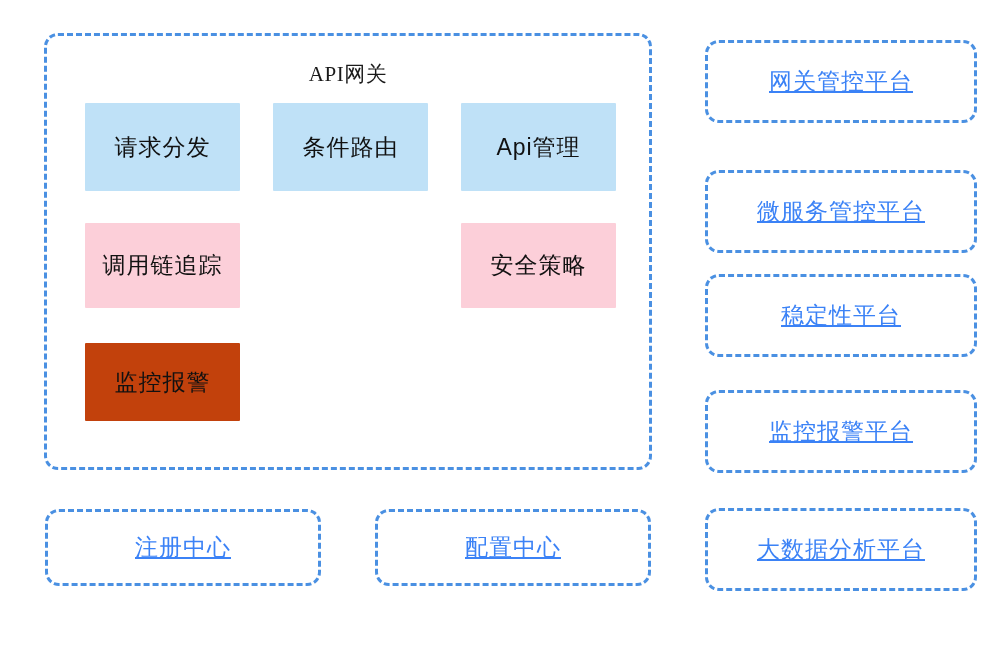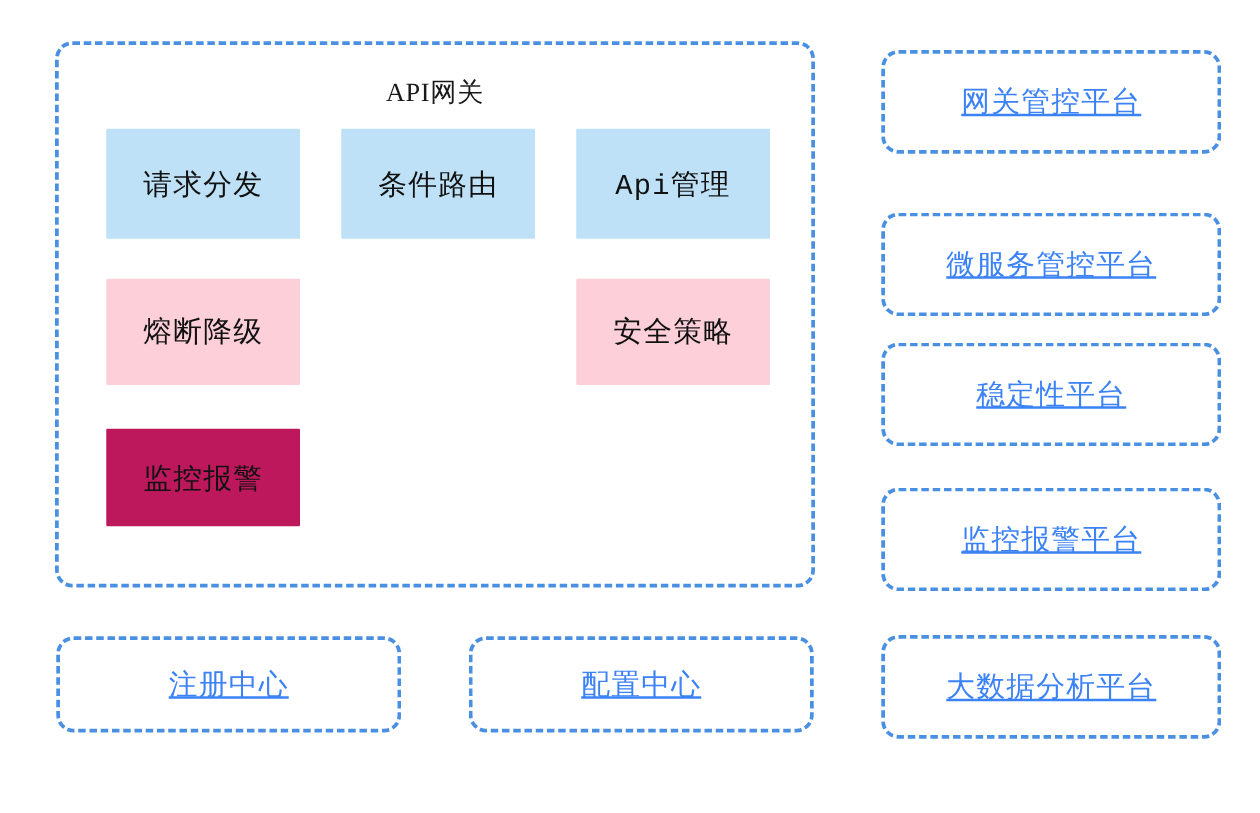--- a/index.html
+++ b/index.html
@@ -55,23 +55,23 @@
     position: absolute;
     box-sizing: border-box;
     display: flex;
     align-items: center;
     justify-content: center;
     font-size: 23px;
     letter-spacing: 1px;
     color: #111111;
     border-radius: 1px;
   }
-  .tile.blue   { background: #bfe1f7; font-family: Liberation Mono, monospace; }
+  .tile.blue   { background: #bfe1f7; }
   .tile.pink   { background: #fccfd9; }
-  .tile.yellow { background: #be185d; }
+  .tile.yellow { background: #c2410c; }
 
   
   .col1 { left: 38px;  width: 155px; }
   .col2 { left: 226px; width: 155px; }
   .col3 { left: 414px; width: 155px; }
 
   .rowA { top: 67px;  height: 88px; }
   .rowB { top: 187px; height: 85px; }
   .rowC { top: 307px; height: 78px; }
 
@@ -122,21 +122,21 @@
 <div id="canvas">
 
   <div class="dashed" id="gateway-container">
 
     <div id="gateway-title">API网关</div>
 
     <div class="tile blue col1 rowA">请求分发</div>
     <div class="tile blue col2 rowA">条件路由</div>
     <div class="tile blue col3 rowA">Api管理</div>
 
-    <div class="tile pink col1 rowB">熔断降级</div>
+    <div class="tile pink col1 rowB">调用链追踪</div>
     <div class="tile pink col3 rowB">安全策略</div>
 
     <div class="tile yellow col1 rowC">监控报警</div>
 
   </div>
 
   <div class="dashed" id="registry-box">
     <span class="box-label">注册中心</span>
   </div>
 

